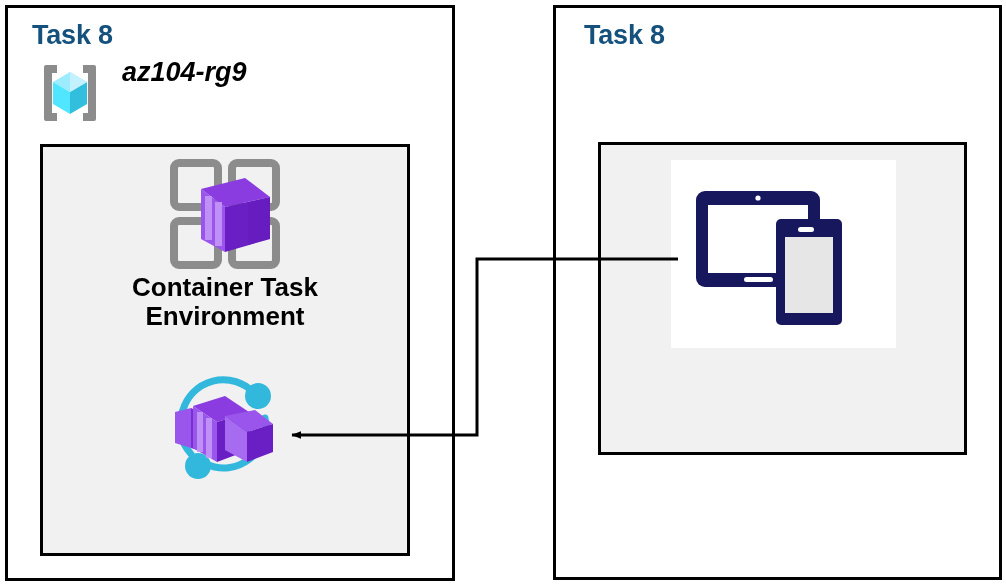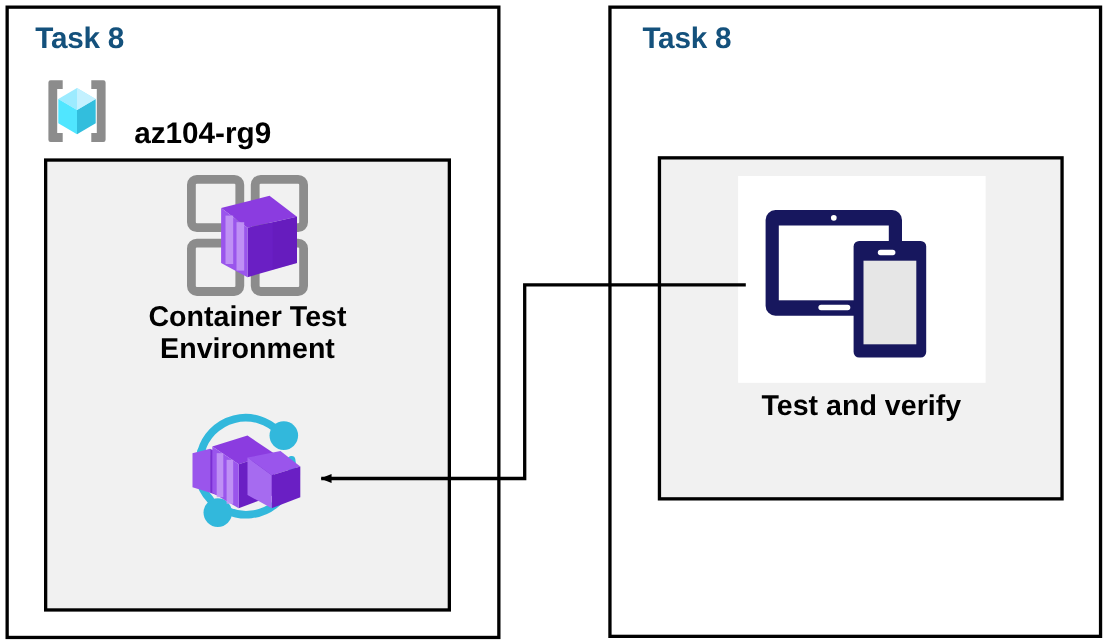--- a/index.html
+++ b/index.html
@@ -43,21 +43,22 @@
   #task2-title { left: 584px; top: 20px; }
 
   
   #rg-row {
     position: absolute;
     left: 34px;
     top: 57px;
     width: 290px;
     height: 80px;
     display: flex;
-    align-items: flex-end;
+    align-items: flex-start;
+    font-style: italic;
   }
   #rg-label {
     font-size: 27px;
     font-weight: bold;
     color: #000000;
     margin-left: 16px;
     white-space: nowrap;
   }
 
   
@@ -159,21 +160,21 @@
         <path d="M104 42 L104 84 L59 97 L59 52 Z" fill="#6A1FC4"></path>
 
         <path d="M35 34 L59 52 L59 97 L35 84 Z" fill="#9A55EC"></path>
 
         <rect x="39" y="41" width="7" height="44" fill="#C59BF7" opacity="0.85"></rect>
         <rect x="49" y="47" width="7" height="44" fill="#C59BF7" opacity="0.85"></rect>
 
         <path d="M104 42 L104 84 L82 90 L82 48 Z" fill="#5E18B5" opacity="0.35"></path>
       </svg>
     </div>
-    <div class="item-label">Container Test
+    <div class="item-label">Container Task
 Environment</div>
   </div>
 
   <div id="item-ca" class="item">
     <div class="icon-wrap">
       <svg width="128" height="112" viewBox="0 0 128 112" aria-hidden="true">
 
         <path d="M92 20 A42 42 0 0 0 22 38" fill="none" stroke="#32B8DC" stroke-width="7" stroke-linecap="round"></path>
         <path d="M104 46 A42 42 0 0 1 45 92" fill="none" stroke="#32B8DC" stroke-width="7" stroke-linecap="round"></path>
         <path d="M22 38 A42 42 0 0 0 30 82" fill="none" stroke="#32B8DC" stroke-width="7" stroke-linecap="round"></path>
@@ -219,21 +220,20 @@
           <rect x="54" y="98" width="29" height="5" rx="2.5" fill="#ffffff"></rect>
 
           <rect x="86" y="40" width="66" height="106" rx="5" fill="#17175E"></rect>
 
           <rect x="95" y="58" width="48" height="76" fill="#e6e6e6"></rect>
 
           <rect x="108" y="48" width="16" height="5" rx="2.5" fill="#ffffff"></rect>
         </svg>
       </span>
     </div>
-    <div class="item-label">Test and verify</div>
   </div>
 
   <svg id="connector-layer">
     <defs>
       <marker id="arrowhead" markerWidth="10" markerHeight="8" refX="9.4" refY="4" orient="auto" markerUnits="userSpaceOnUse">
         <polygon points="10,4 0,0 0,8" fill="#000000"></polygon>
       </marker>
     </defs>
     <path id="connector-path" d="M678,259 H477 V435 H292" fill="none" stroke="#000000" stroke-width="3" marker-end="url(#arrowhead)"></path>
   </svg>

